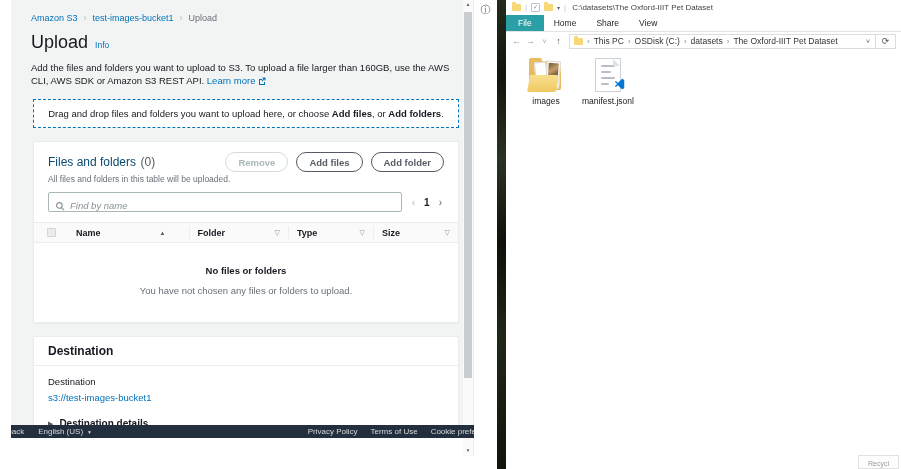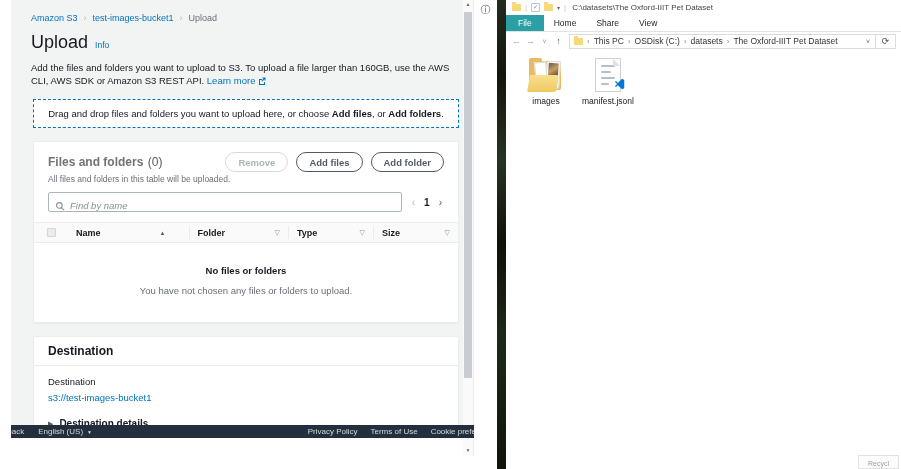--- a/index.html
+++ b/index.html
@@ -16,21 +16,21 @@
   .info-link { font-size:8.5px; color:#0073bb; text-decoration:none; cursor:pointer; }
   .desc { padding:8px 15px 0 20px; font-size:9.5px; line-height:13px; color:#16191f; }
   .learn { color:#0073bb; text-decoration:none; cursor:pointer; white-space:nowrap; }
   .ext-ico { display:inline-block; width:8px; height:8px; vertical-align:-1px; }
 
   .dropzone { margin:12px 15px 0 22px; background:#fff; border:1px dashed #0073bb; padding:8px 6px; text-align:center; font-size:9.5px; color:#16191f; cursor:pointer; }
   .dropzone b { font-weight:700; }
 
   .card { margin:13px 15px 0 22px; background:#fff; border:1px solid #eaeded; border-radius:2px; box-shadow:0 1px 1px rgba(0,0,0,.04); }
   .card-head-row { display:flex; align-items:flex-start; justify-content:space-between; padding:10px 14px 0 14px; }
-  .card-title { font-size:12px; font-weight:700; color:#737373; }
+  .card-title { font-size:12px; font-weight:400; color:#0c4a6e; }
   .card-count { font-weight:400; color:#545b64; }
   .card-sub { padding:2px 14px 0 14px; font-size:8.5px; color:#687078; }
   .btn-group { display:flex; gap:8px; }
   .aws-btn { font-family:inherit; font-size:9.5px; font-weight:700; color:#545b64; background:#fff; border:1px solid #545b64; border-radius:10px; padding:3px 12px; height:20px; cursor:pointer; white-space:nowrap; }
   .aws-btn.disabled { color:#aab7b8; border-color:#d5dbdb; cursor:default; }
 
   .search-row { display:flex; align-items:center; gap:10px; padding:8px 14px 0 14px; }
   .search-box { flex:1; display:flex; align-items:flex-end; gap:5px; border:1px solid #aab7b8; border-radius:2px; background:#fff; height:20px; padding:0 6px; }
   .search-box input { border:none; outline:none; flex:1; font-size:9.5px; color:#16191f; font-family:inherit; background:transparent; }
   .search-box input::placeholder { color:#879196; font-style:italic; }

